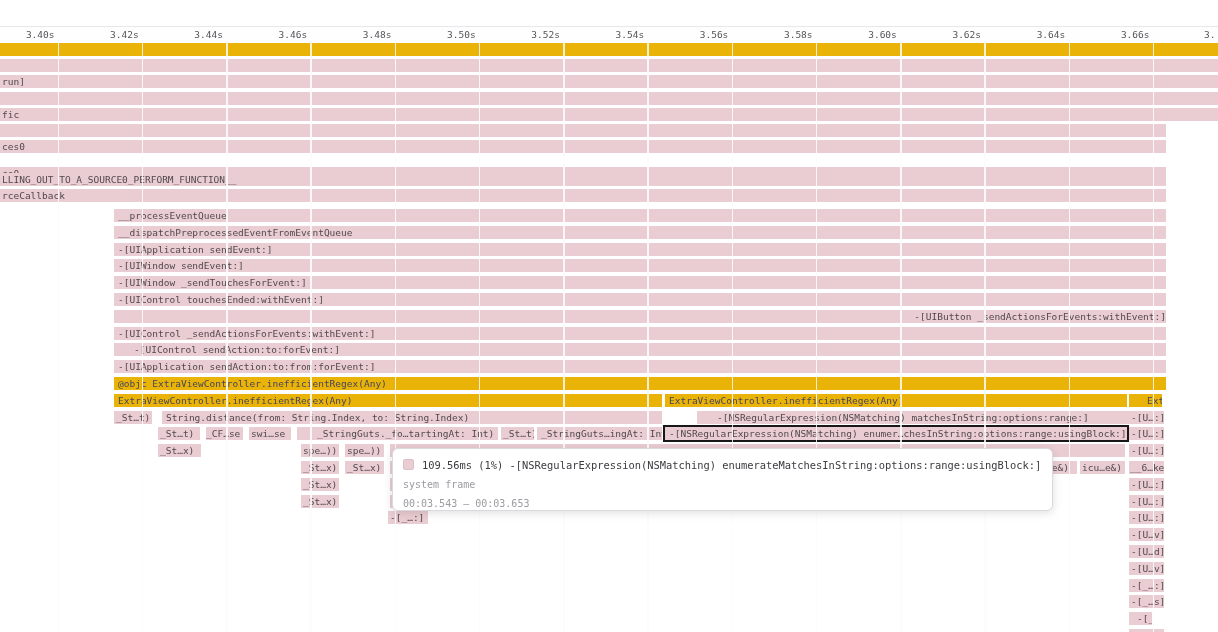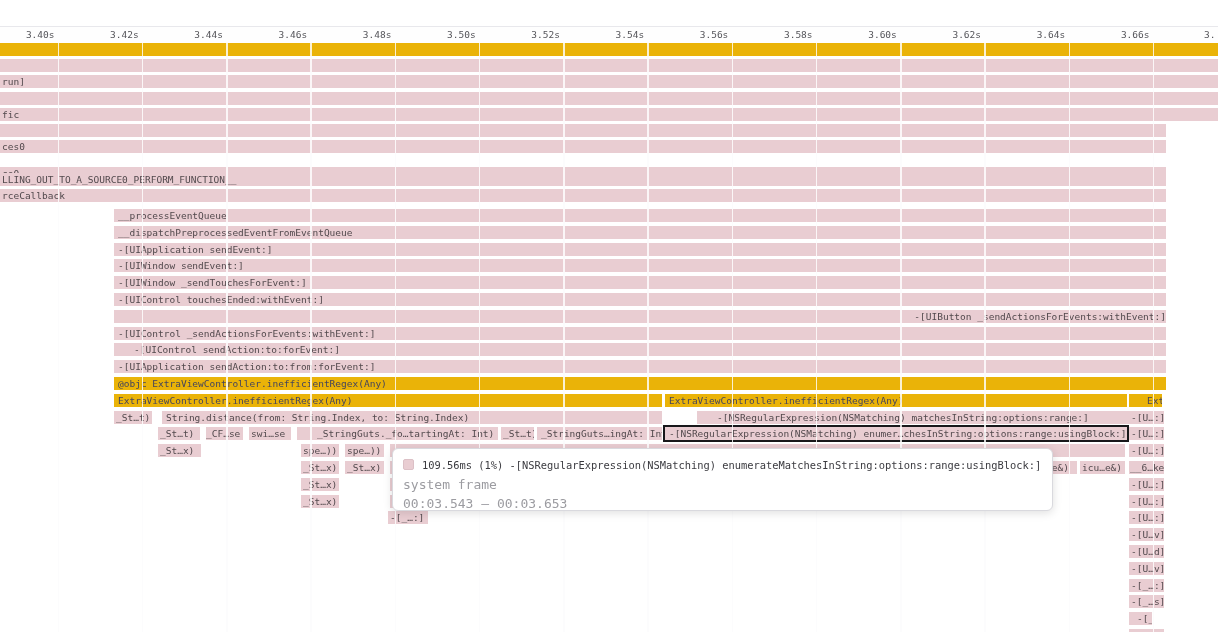--- a/index.html
+++ b/index.html
@@ -17,21 +17,21 @@
   .bars{position:absolute;left:0;top:0;width:1218px;height:632px;z-index:2;}
   .bar{position:absolute;height:13px;background:#e9cdd2;overflow:hidden;white-space:nowrap;
        font-size:9.5px;line-height:13px;color:#52494d;box-sizing:border-box;}
   .bar.user{background:#eab308;color:#45455c;}
   .bar.selected{box-shadow:0 0 0 2px #18181b;z-index:4;}
   .bar .lbl{display:inline-block;transform:translateY(-0.5px);}
   .tooltip{position:absolute;left:392px;top:448px;width:661px;height:63px;background:#ffffff;
            border:1px solid #d9d9de;border-radius:6px;box-shadow:0 2px 10px rgba(0,0,0,0.13);
            z-index:10;box-sizing:border-box;padding:7px 10px 0 10px;overflow:hidden;}
   .tt-line{white-space:nowrap;overflow:hidden;font-size:10.4px;line-height:19px;color:#3b3b40;}
-  .tt-gray{white-space:nowrap;overflow:hidden;font-size:13px;line-height:19px;color:#9c9ca1;}
+  .tt-gray{white-space:nowrap;overflow:hidden;font-size:10px;line-height:19px;color:#9c9ca1;}
   .swatch{display:inline-block;width:9px;height:9px;background:#e9cdd2;border:1px solid #dcc0c6;
           border-radius:2px;margin-right:8px;vertical-align:-1px;}
 </style>
 </head>
 <body>
 
 <div class="stage">
   <div class="header-band"></div>
   <div class="ruler" id="ruler">
       <span class="tick-label" style="left: -3.5px; width: 58px;">3.40s</span>

